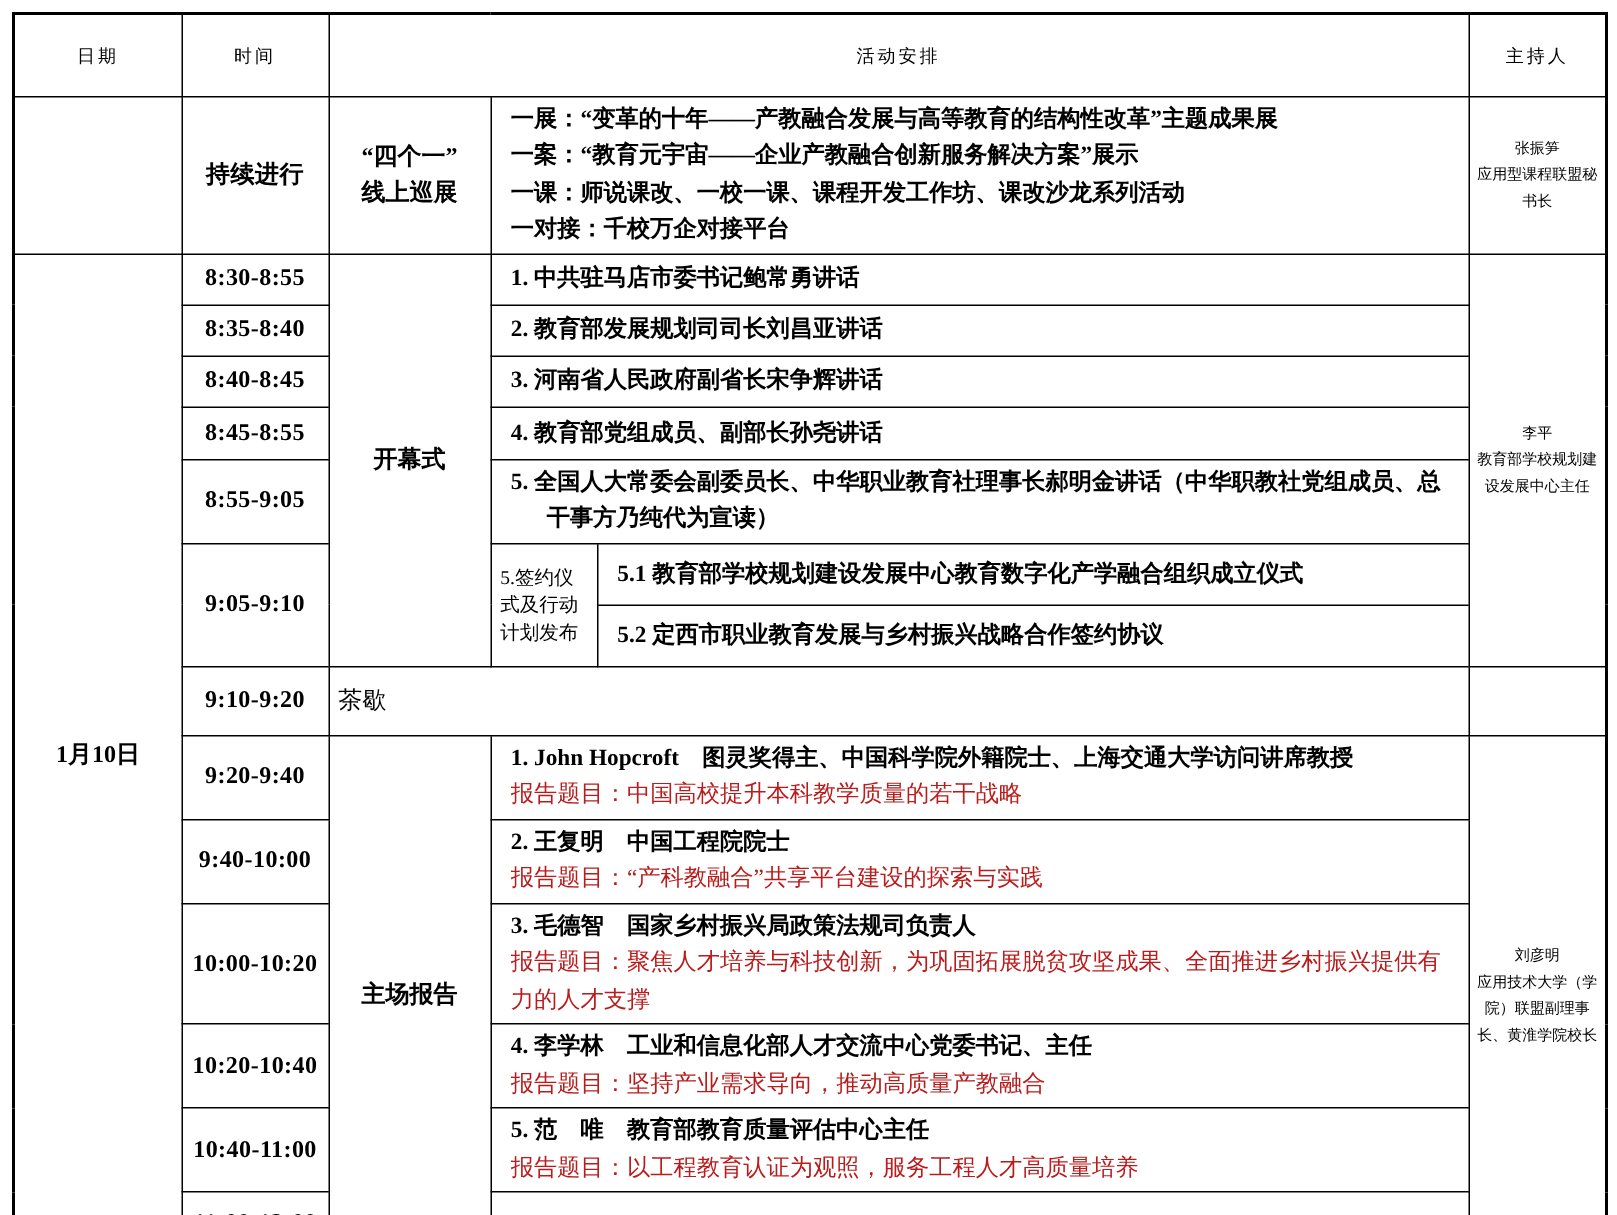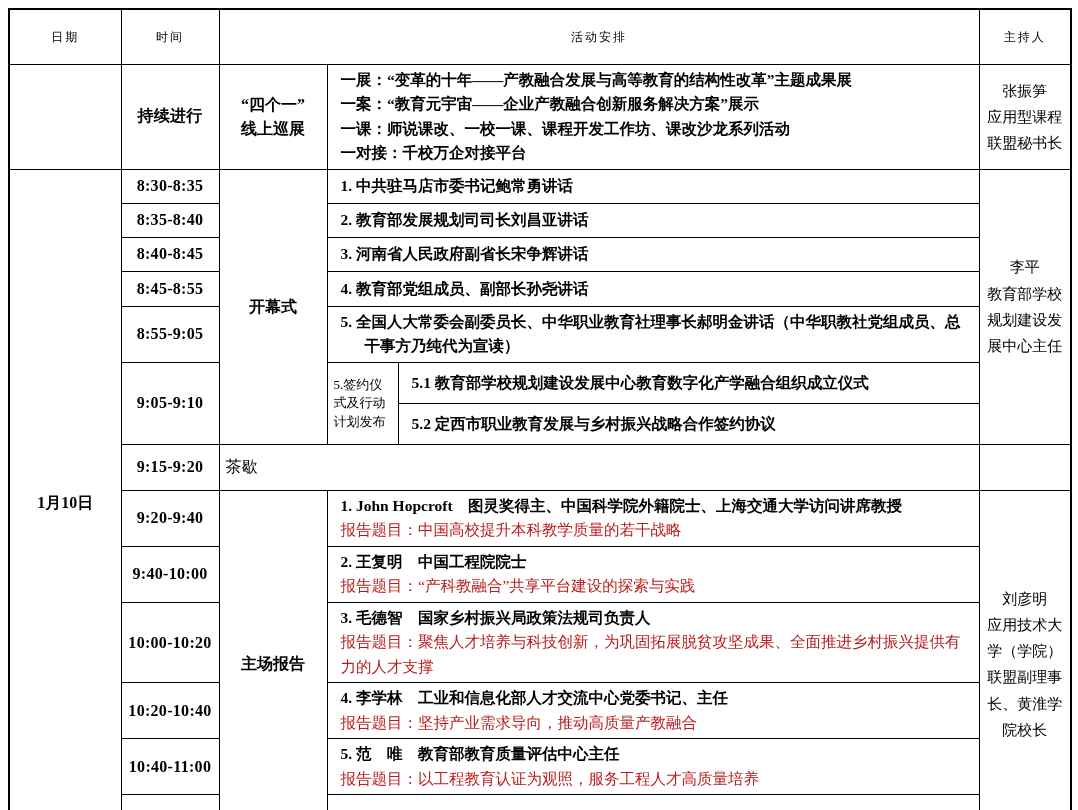--- a/index.html
+++ b/index.html
@@ -65,21 +65,21 @@
     font-weight:normal;
     font-size:16px;
   }
   .topic{
     color:#b91c1c;
     font-weight:400;
   }
   .topic:empty{display:none;}
   td.host{
     text-align:center;
-    font-size:15px;
+    font-size:10px;
     padding:2px 3px;
     line-height:1.75;
   }
   .r108{height:104px;}
   .r34{height:34px;}
   .r35{height:35px;}
   .r50{height:50px;}
   .r41{height:41px;}
   .r48{height:46px;}
   .r43{height:43px;}
@@ -122,21 +122,21 @@
       <div class="b">一对接：千校万企对接平台</div>
     </td>
     <td class="host">
       <div>张振笋</div>
       <div>应用型课程联盟秘书长</div>
     </td>
   </tr>
 
   <tr class="r34">
     <td class="datecell" rowspan="14">1月10日</td>
-    <td class="time">8:30-8:35</td>
+    <td class="time">8:30-8:55</td>
     <td class="seclabel" rowspan="7">开幕式</td>
     <td class="content" colspan="2">
           <div class="b hang">1. 中共驻马店市委书记鲍常勇讲话</div>
         </td>
     <td class="host" rowspan="7">
       <div>李平</div>
       <div>教育部学校规划建设发展中心主任</div>
     </td>
   </tr>
   <tr class="r34">
@@ -171,21 +171,21 @@
           <div class="b">5.1  教育部学校规划建设发展中心教育数字化产学融合组织成立仪式</div>
         </td>
   </tr>
   <tr class="r41">
     <td class="content">
           <div class="b">5.2  定西市职业教育发展与乡村振兴战略合作签约协议</div>
         </td>
   </tr>
 
   <tr class="r48">
-    <td class="time">9:15-9:20</td>
+    <td class="time">9:10-9:20</td>
     <td class="teacell" colspan="3">茶歇</td>
     <td class="host"></td>
   </tr>
 
   <tr class="r50">
     <td class="time">9:20-9:40</td>
     <td class="seclabel" rowspan="6">主场报告</td>
     <td class="content" colspan="2">
       <div class="b">1. John Hopcroft　图灵奖得主、中国科学院外籍院士、上海交通大学访问讲席教授</div>
       <div class="topic">报告题目：中国高校提升本科教学质量的若干战略</div>

